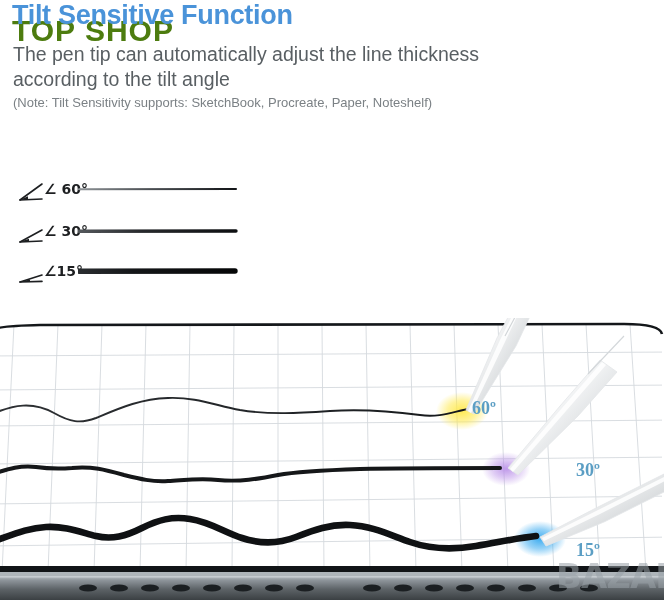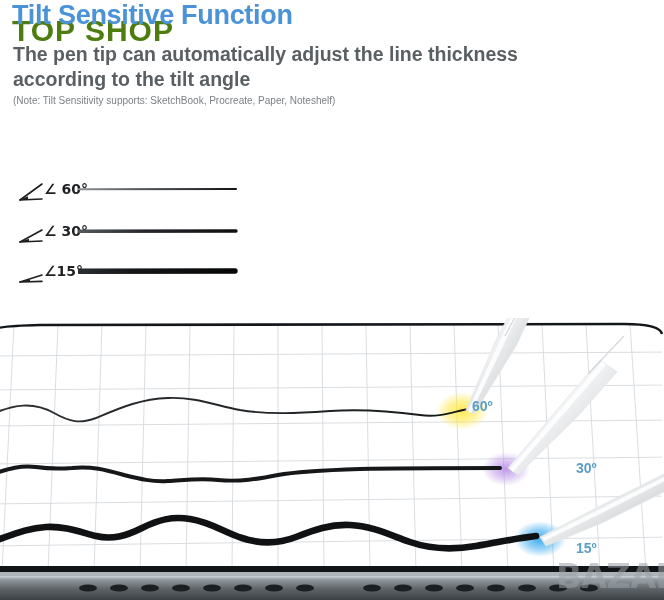--- a/index.html
+++ b/index.html
@@ -47,27 +47,27 @@
     white-space: nowrap;
   }
   .subtitle {
     position: absolute;
     left: 13px;
     top: 42px;
     width: 520px;
     font-size: 19.5px;
     line-height: 1.28;
     color: #595f63;
-    font-weight: 700;
+    font-weight: 400;
   }
   .note {
     position: absolute;
     left: 13px;
     top: 95px;
-    font-size: 10px;
+    font-size: 13px;
     color: #7b8185;
     font-weight: 400;
     white-space: nowrap;
   }
 
   
   .legend {
     position: absolute;
     left: 0;
     top: 178px;
@@ -114,22 +114,22 @@
     top: 318px;
     width: 664px;
     height: 282px;
   }
   .tablet-svg {
     position: absolute;
     left: 0; top: 0;
   }
   .angle-tag {
     position: absolute;
-    font-family: Liberation Sans, sans-serif;
-    font-size: 14px;
+    font-family: Liberation Serif, serif;
+    font-size: 18px;
     font-weight: 700;
     color: #5b9ec4;
     letter-spacing: 0px;
     white-space: nowrap;
   }
   .tag-60 { left: 472px; top: 398px; }
   .tag-30 { left: 540px; top: 460px; margin-left: 36px; }
   .tag-15 { left: 576px; top: 540px; }
 
   .watermark-bazar {

